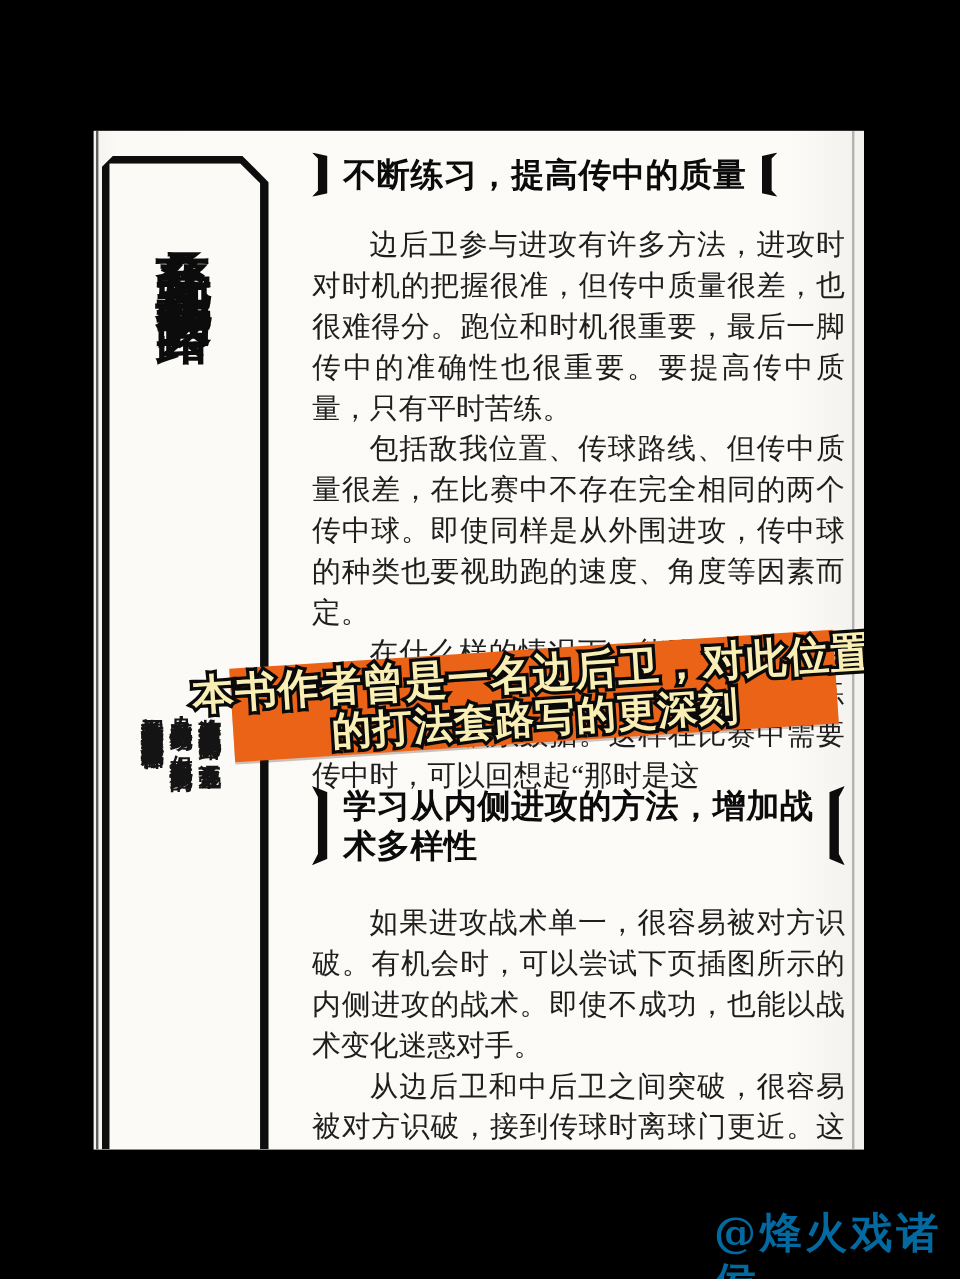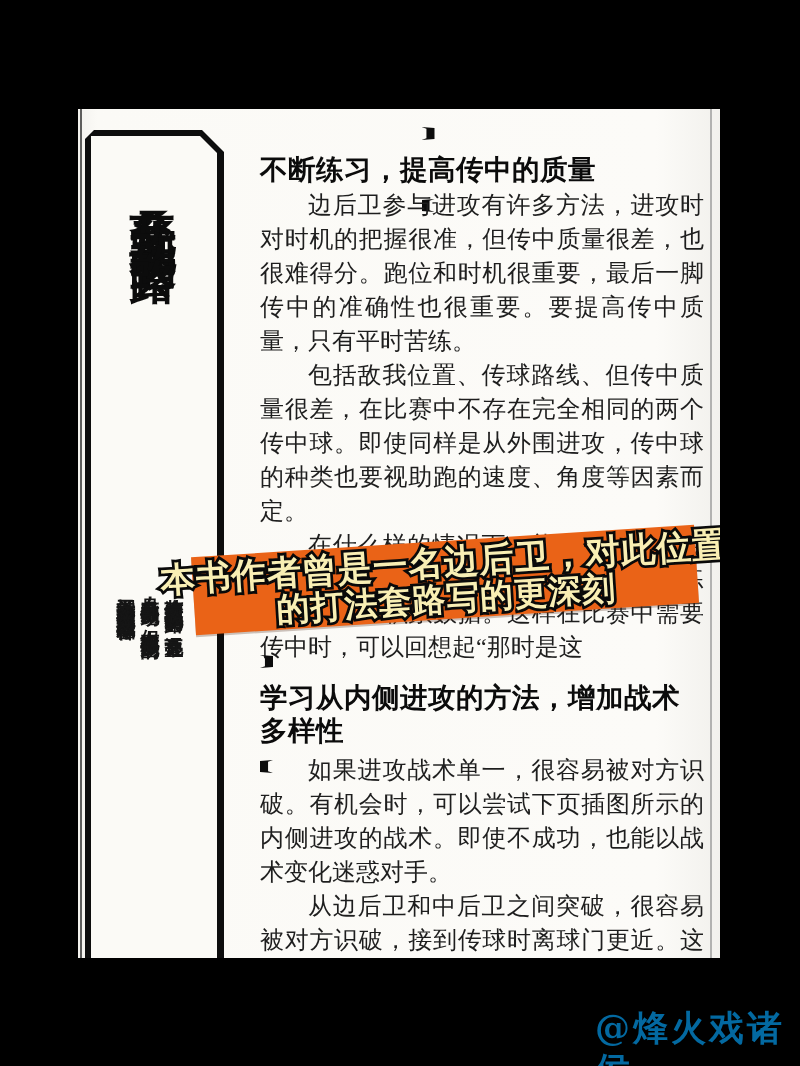--- a/index.html
+++ b/index.html
@@ -17,21 +17,21 @@
   .titlebox-inner{position:absolute;left:6px;top:6px;right:7px;bottom:0;background:#fbfaf6;
             clip-path:polygon(0 0,calc(100% - 17px) 0,100% 17px,100% 100%,0 100%);overflow:hidden;}
   .book-title{position:absolute;top:36px;left:50%;transform:translateX(-50%);
             writing-mode:vertical-rl;text-orientation:upright;
             font-size:47px;font-weight:900;letter-spacing:7px;color:#0c0c0c;line-height:1;}
   .intro{position:absolute;top:447px;right:31px;height:470px;
             writing-mode:vertical-rl;text-orientation:upright;
             font-size:19px;font-weight:700;color:#151515;line-height:24px;letter-spacing:1.2px;}
   .intro div{margin:0;}
   
-  .heading{position:absolute;display:flex;align-items:stretch;gap:13px;color:#0b0b0b;flex-direction:column;}
+  .heading{position:absolute;display:flex;align-items:stretch;gap:13px;color:#0b0b0b;}
   .heading .htxt{font-size:27.5px;font-weight:900;line-height:33px;letter-spacing:.5px;}
   .brk{flex:0 0 13px;width:13px;background:#0c0c0c;}
   .brk-l{clip-path:polygon(0 0,100% 8%,100% 92%,0 100%,38% 86%,38% 14%);}
   .brk-r{clip-path:polygon(100% 0,0 8%,0 92%,100% 100%,62% 86%,62% 14%);}
   .heading1{left:182px;top:18px;height:37px;align-items:center;}
   .heading1 .brk{height:37px;}
   .heading2{left:182px;top:546px;width:444px;}
   .heading2 .htxt{flex:1;}
   .bodytext{position:absolute;left:182px;width:444px;color:#1e1e1e;
             font-family:"Liberation Serif","DejaVu Serif",serif;

